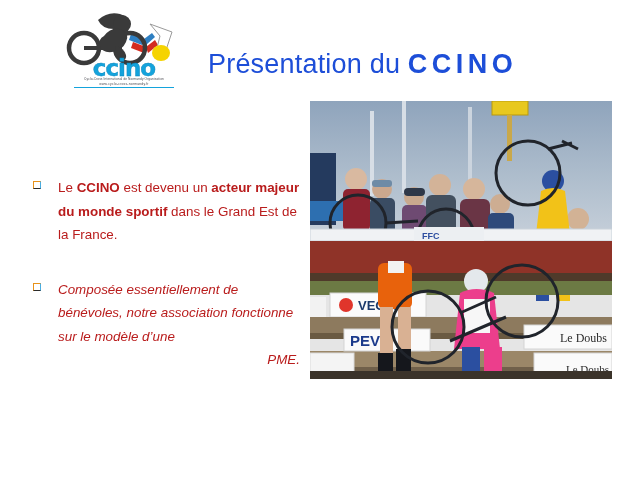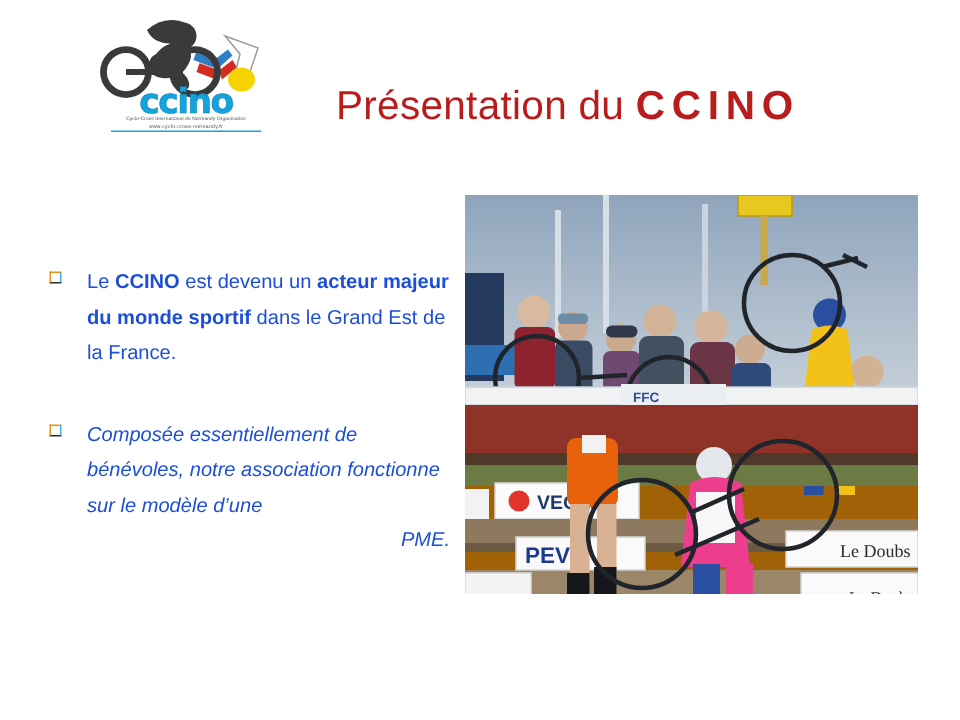--- a/index.html
+++ b/index.html
@@ -80,26 +80,26 @@
     left: 14px;
     top: 81px;
     width: 100px;
     height: 1px;
     background: #14A3DC;
   }
 
   
   #title {
     position: absolute;
-    left: 224px;
+    left: 208px;
     top: 24px;
     height: 44px;
     display: flex;
-    align-items: flex-end;
-    color: #b91c1c;
+    align-items: center;
+    color: #1d4ed8;
     font-family: "Liberation Sans", sans-serif;
     font-size: 27px;
     font-weight: 400;
     white-space: pre;
     letter-spacing: 0.2px;
   }
   #title-emph {
     font-weight: bold;
     letter-spacing: 4.5px;
     font-size: 27px;
@@ -108,21 +108,21 @@
   
   #bullets {
     position: absolute;
     left: 30px;
     top: 176px;
     width: 270px;
   }
   .bullet-row {
     position: relative;
     padding-left: 28px;
-    color: #1d4ed8;
+    color: #b91c1c;
     font-family: "Liberation Sans", sans-serif;
     font-size: 13.4px;
     line-height: 23.5px;
   }
   .bullet-row + .bullet-row {
     margin-top: 31px;
     font-style: italic;
   }
   .bullet-marker {
     position: absolute;
@@ -145,25 +145,25 @@
   }
   .justified > span.lastline {
     display: block;
     text-align: right;
   }
 
   
   #photo {
     position: absolute;
     left: 310px;
-    top: 130px;
+    top: 101px;
     width: 302px;
     height: 278px;
     overflow: hidden;
-    background: #a16207;
+    background: #e5e5e5;
   }
   #photo svg { display: block; }
 </style>
 </head>
 <body>
 
 <div id="slide">
 
   <div id="logo">
 

